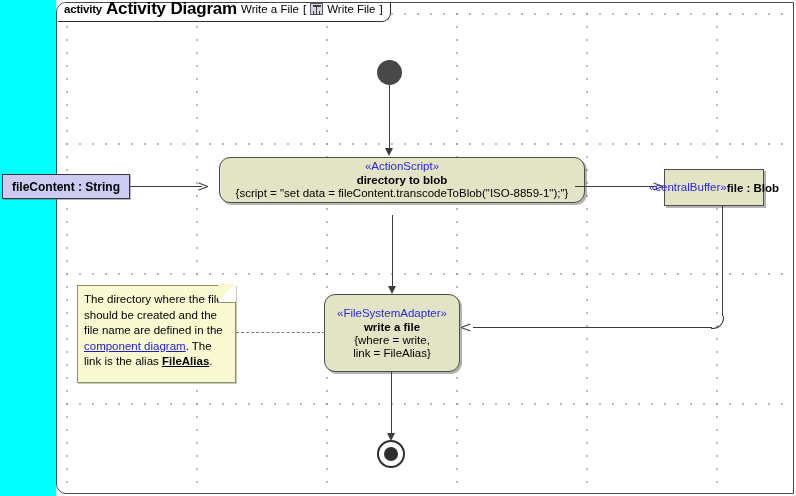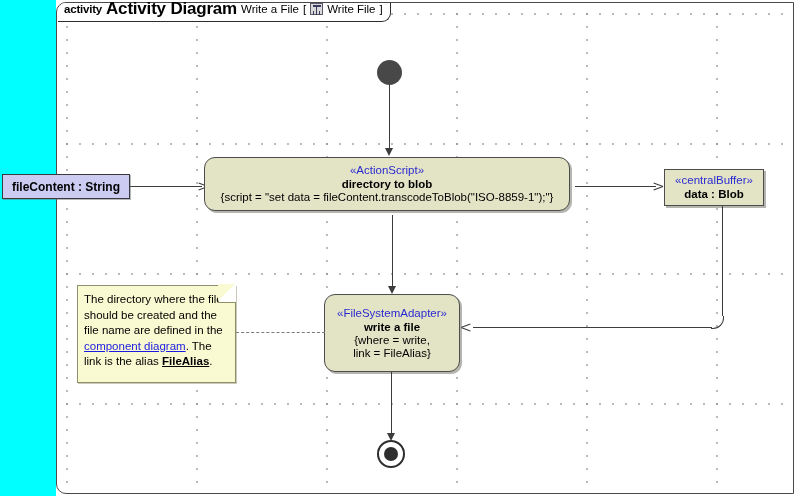--- a/index.html
+++ b/index.html
@@ -81,30 +81,30 @@
   
   .action{
     position:absolute;
     background:#e3e4c6;
     border:1px solid #4d4d4d;
     border-radius:11px;
     box-sizing:border-box;
     display:flex;flex-direction:column;align-items:center;justify-content:center;
     box-shadow:2px 2px 0 0 rgba(120,120,110,.55);
   }
-  #node-transcode{left:204px;top:157px;width:366px;height:54px;}
+  #node-transcode{left:219px;top:157px;width:366px;height:46px;}
   #node-writefile{left:324px;top:294px;width:136px;height:78px;}
 
   
   .objnode{
     position:absolute;
     background:#e3e4c6;
     border:1px solid #4d4d4d;
     box-sizing:border-box;
-    display:flex;flex-direction:column;align-items:center;justify-content:center;
+    display:flex;align-items:center;justify-content:center;
     box-shadow:2px 2px 0 0 rgba(120,120,110,.55);
   }
   #node-buffer{left:664px;top:169px;width:100px;height:37px;}
 
   
   #node-param{
     position:absolute;left:2px;top:174px;width:128px;height:25px;
     background:#ccccf2;
     border:1px solid #3a3a3a;
     box-sizing:border-box;
@@ -226,21 +226,21 @@
     <span class="stereo">«ActionScript»</span>
     <span class="nname">directory to blob</span>
     <span class="nbody">{script = "set data = fileContent.transcodeToBlob("ISO-8859-1");"}</span>
   </div>
 
   <div class="ln ln-h" style="left:575px;top:186px;width:81px;"></div>
   <div class="arrow-open-r" style="left:653px;top:181px;"></div>
 
   <div class="objnode" id="node-buffer">
     <span class="stereo">«centralBuffer»</span>
-    <span class="nname">data : Blob</span>
+    <span class="nname">file : Blob</span>
   </div>
 
   <div class="ln ln-v" style="left:722px;top:206px;height:110px;"></div>
   <div class="corner-br" style="left:711px;top:316px;"></div>
   <div class="ln ln-h" style="left:473px;top:327px;width:239px;"></div>
   <div class="arrow-open-l" style="left:461px;top:322px;"></div>
 
   <div class="ln ln-v" style="left:392px;top:215px;height:72px;"></div>
   <div class="arrow-down" style="left:388px;top:286px;"></div>
 

